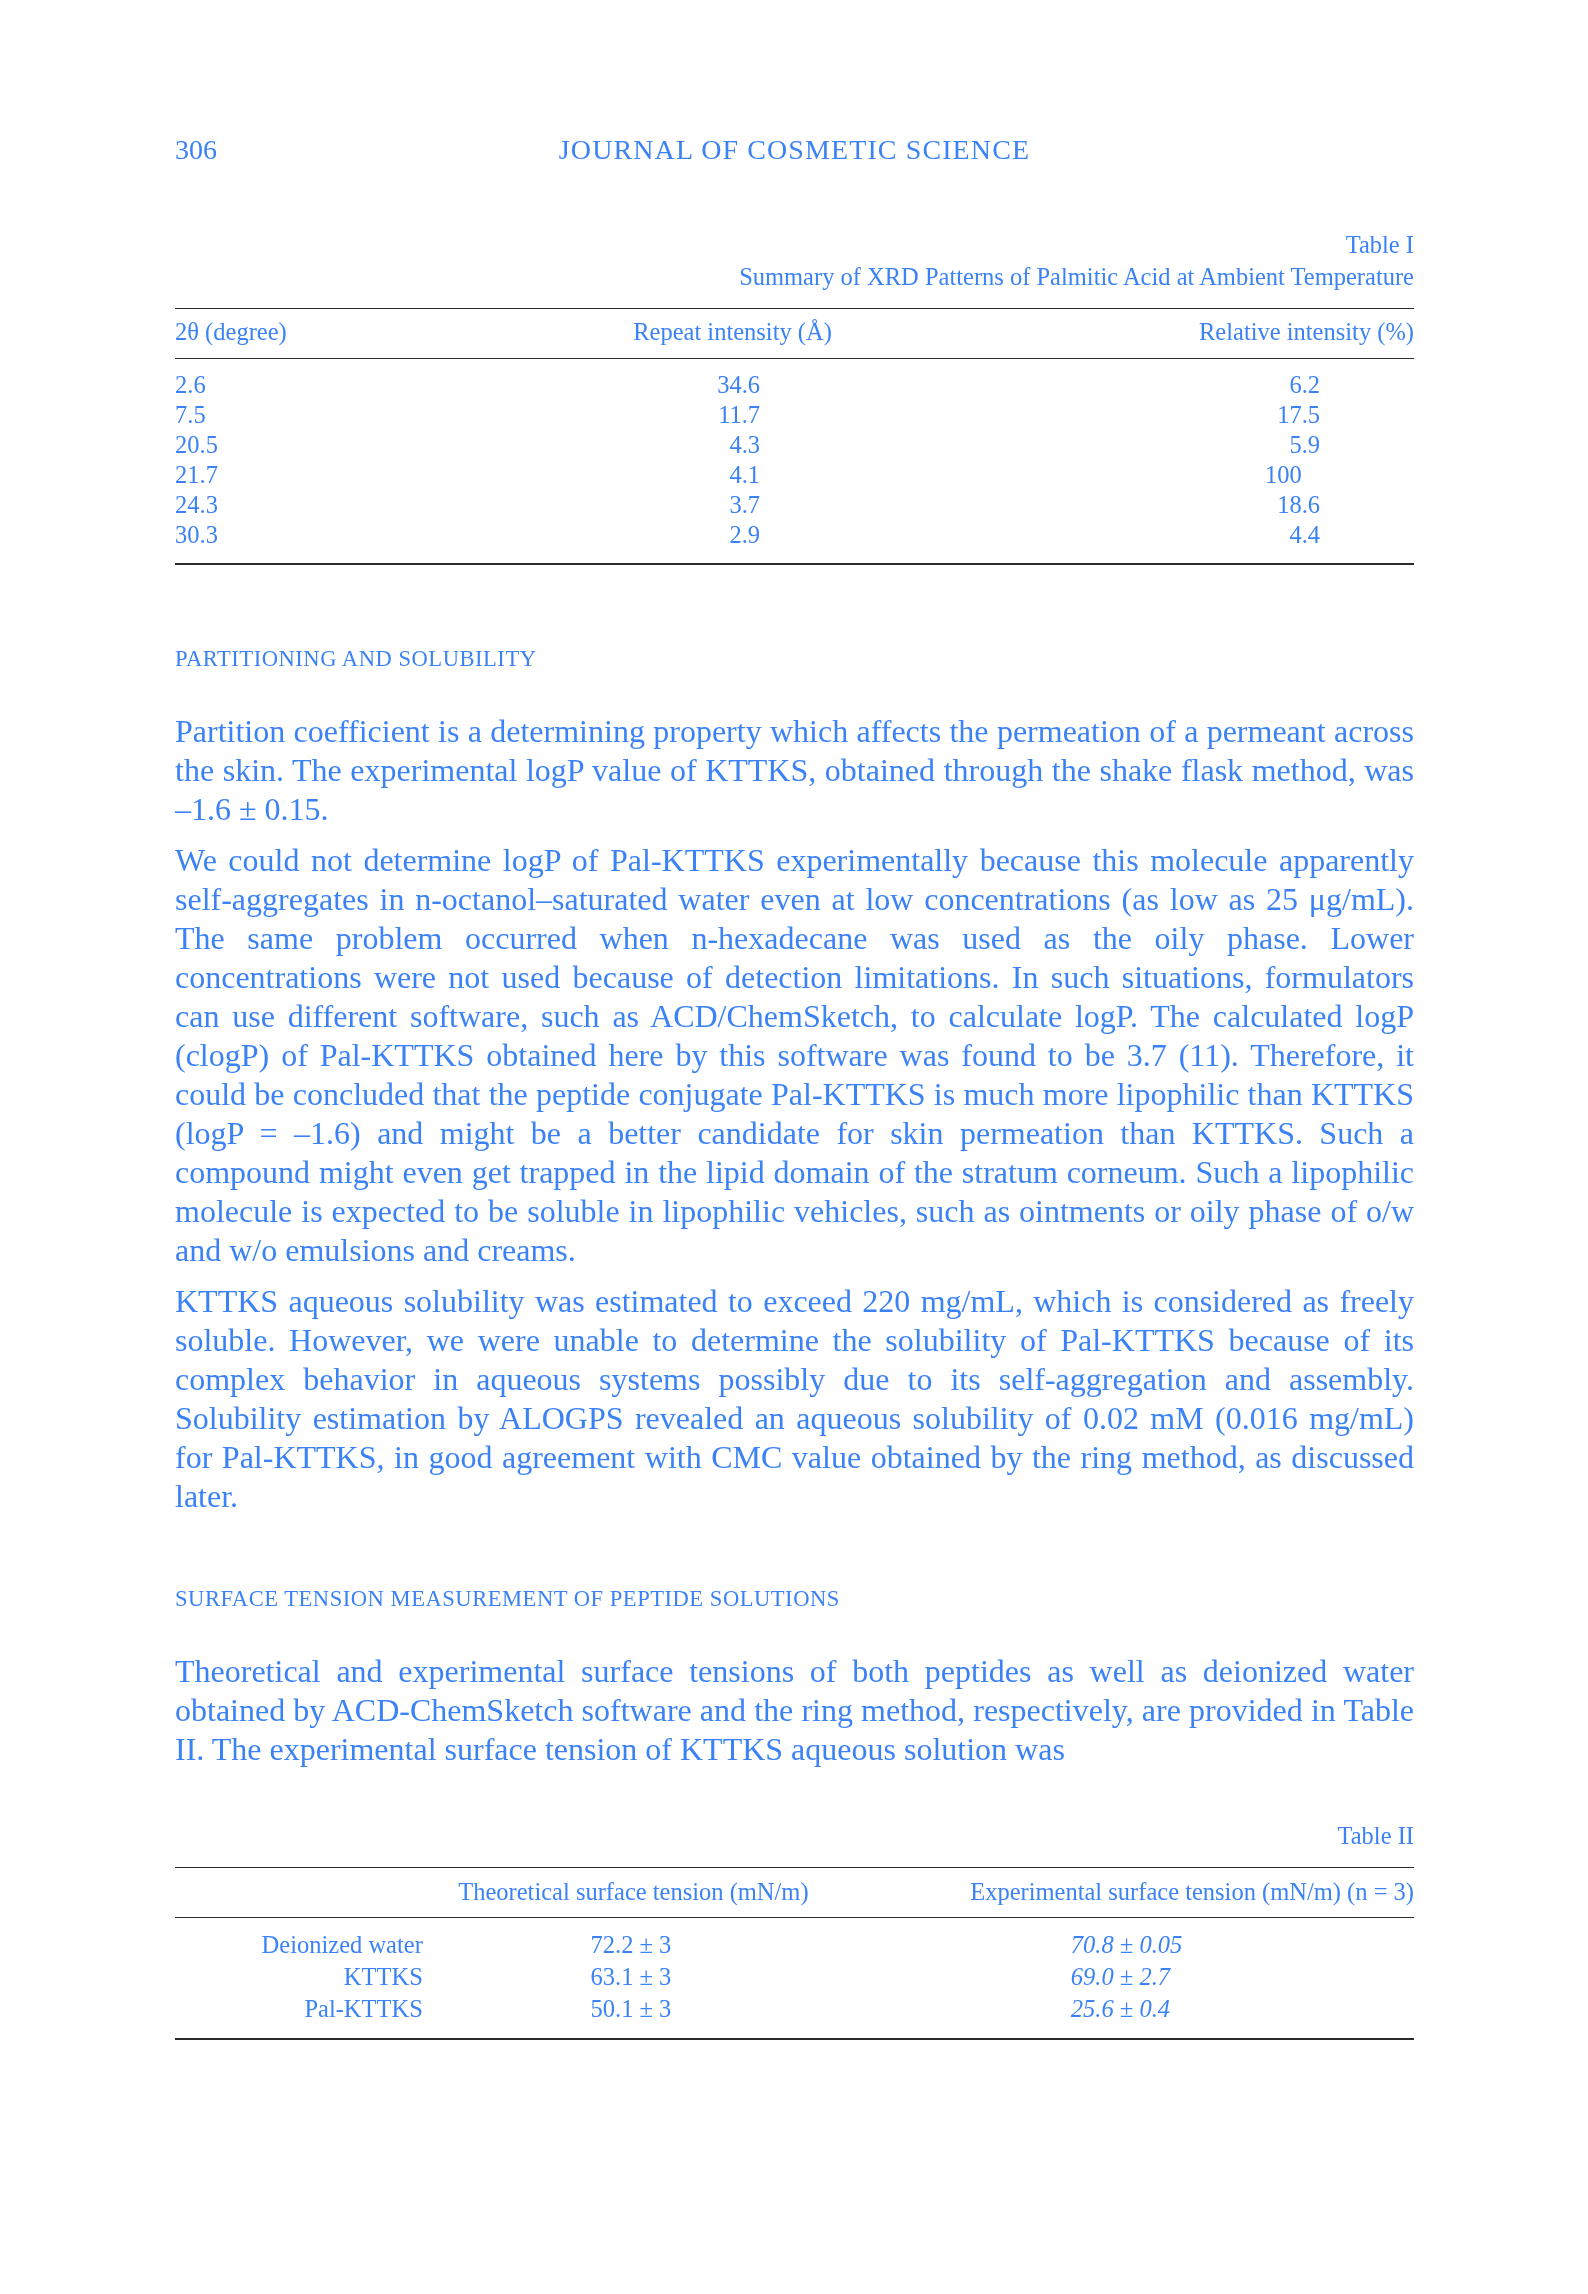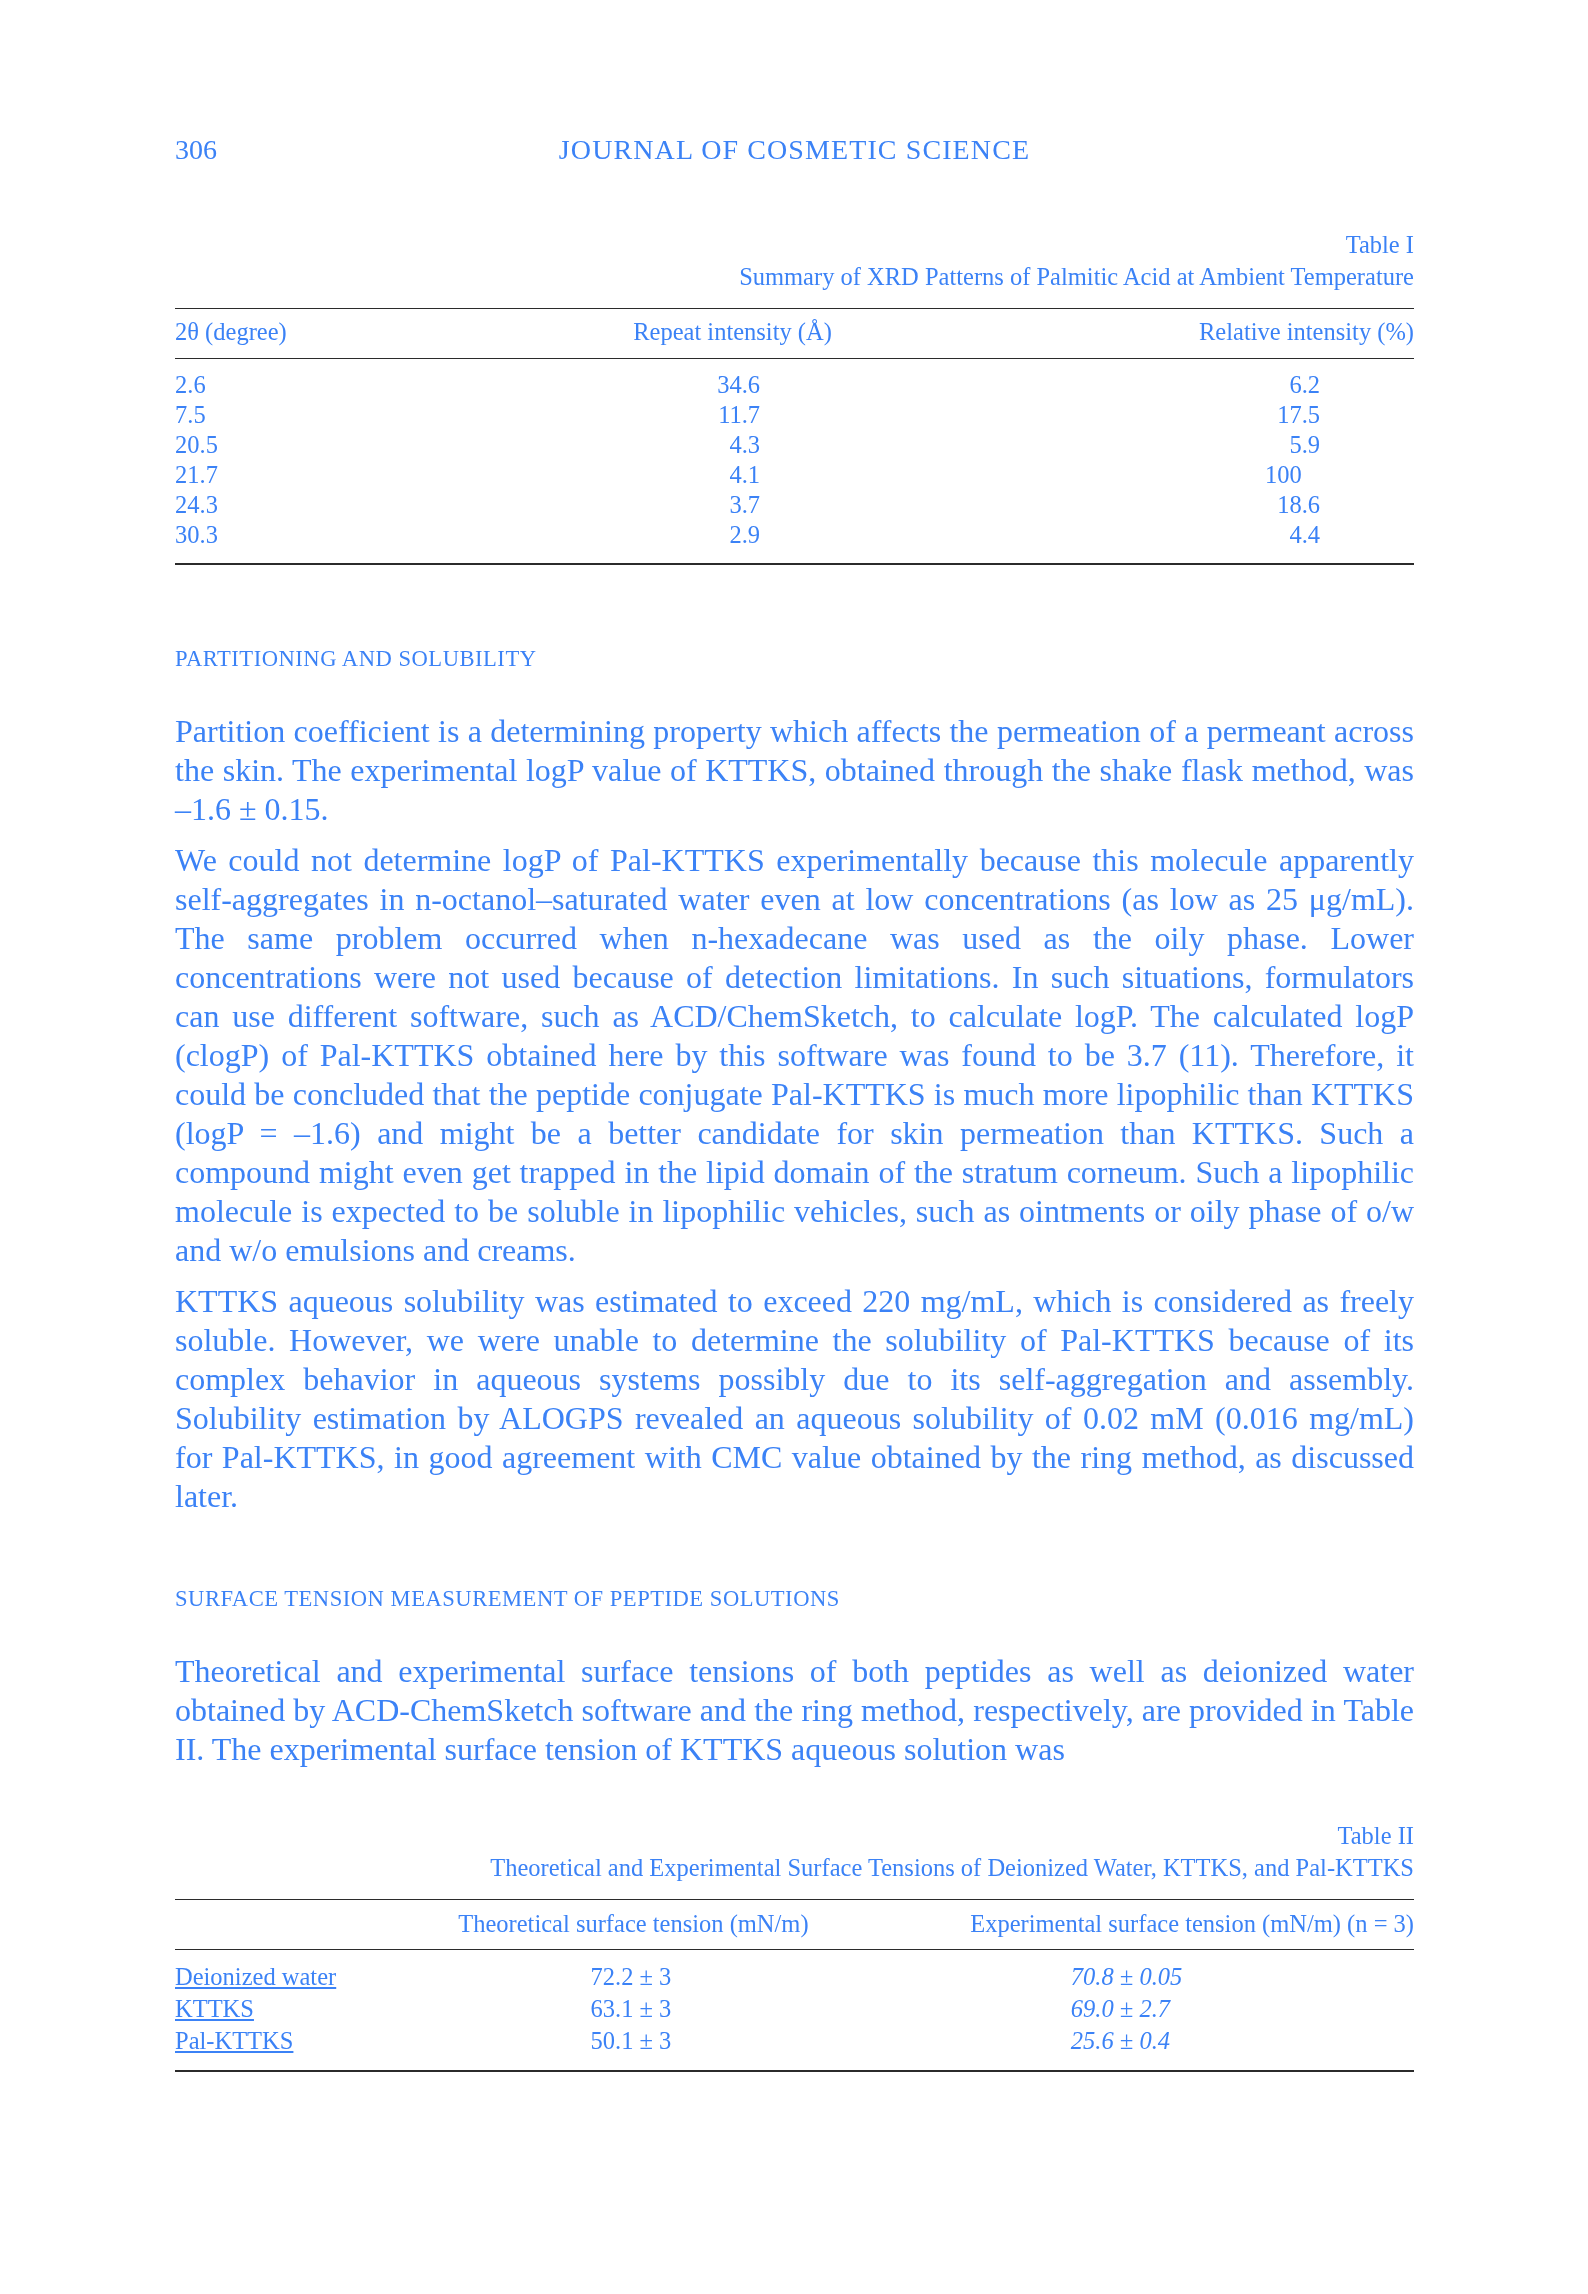--- a/index.html
+++ b/index.html
@@ -46,21 +46,21 @@
   td.c2 { text-align: center; }
   td.c3 { text-align: right; padding-right: 94px; }
   .numbox2 { display: inline-block; width: 4.5ch; text-align: right; }
   .numbox3 { display: inline-block; width: 5ch; text-align: right; }
   .int-only { box-sizing: border-box; padding-right: 1.5ch; }
 
   
   th.t2c1 { text-align: left;  width: 20%; }
   th.t2c2 { text-align: center; width: 34%; white-space: nowrap; }
   th.t2c3 { text-align: right; width: 46%; white-space: nowrap; }
-  td.t2c1 { text-align: left; line-height: 32px; text-decoration: underline; }
+  td.t2c1 { text-align: right; line-height: 32px; }
   td.t2c2 { text-align: center; line-height: 32px; }
   td.t2c3 { text-align: center; line-height: 32px; font-style: italic; }
   .valbox2 { display: inline-block; width: 7ch;   text-align: left; white-space: nowrap; }
   .valbox3 { display: inline-block; width: 9.5ch; text-align: left; white-space: nowrap; }
 
   .section-heading {
     margin: 81px 0 40px 0;
     font-size: 22.6px;
     letter-spacing: 0.5px;
     font-weight: normal;
@@ -136,21 +136,20 @@
   <p class="body-para">Partition coefficient is a determining property which affects the permeation of a permeant across the skin. The experimental logP value of KTTKS, obtained through the shake flask method, was –1.6 ± 0.15.</p>
   <p class="body-para">We could not determine logP of Pal-KTTKS experimentally because this molecule apparently self-aggregates in n-octanol–saturated water even at low concentrations (as low as 25 μg/mL). The same problem occurred when n-hexadecane was used as the oily phase. Lower concentrations were not used because of detection limitations. In such situations, formulators can use different software, such as ACD/ChemSketch, to calculate logP. The calculated logP (clogP) of Pal-KTTKS obtained here by this software was found to be 3.7 (11). Therefore, it could be concluded that the peptide conjugate Pal-KTTKS is much more lipophilic than KTTKS (logP = –1.6) and might be a better candidate for skin permeation than KTTKS. Such a compound might even get trapped in the lipid domain of the stratum corneum. Such a lipophilic molecule is expected to be soluble in lipophilic vehicles, such as ointments or oily phase of o/w and w/o emulsions and creams.</p>
   <p class="body-para">KTTKS aqueous solubility was estimated to exceed 220 mg/mL, which is considered as freely soluble. However, we were unable to determine the solubility of Pal-KTTKS because of its complex behavior in aqueous systems possibly due to its self-aggregation and assembly. Solubility estimation by ALOGPS revealed an aqueous solubility of 0.02 mM (0.016 mg/mL) for Pal-KTTKS, in good agreement with CMC value obtained by the ring method, as discussed later.</p>
 
   <div class="section-heading section-heading-2">SURFACE TENSION MEASUREMENT OF PEPTIDE SOLUTIONS</div>
 
   <p class="body-para">Theoretical and experimental surface tensions of both peptides as well as deionized water obtained by ACD-ChemSketch software and the ring method, respectively, are provided in Table II. The experimental surface tension of KTTKS aqueous solution was</p>
 
   <div class="table-caption caption-2">
     <div>Table II</div>
-    <div>Theoretical and Experimental Surface Tensions of Deionized Water, KTTKS, and Pal-KTTKS</div>
   </div>
 
   <table class="data-table">
     <thead>
       <tr>
         <th class="t2c1"></th>
         <th class="t2c2">Theoretical surface tension (mN/m)</th>
         <th class="t2c3">Experimental surface tension (mN/m) (n = 3)</th>
       </tr>
     </thead>

